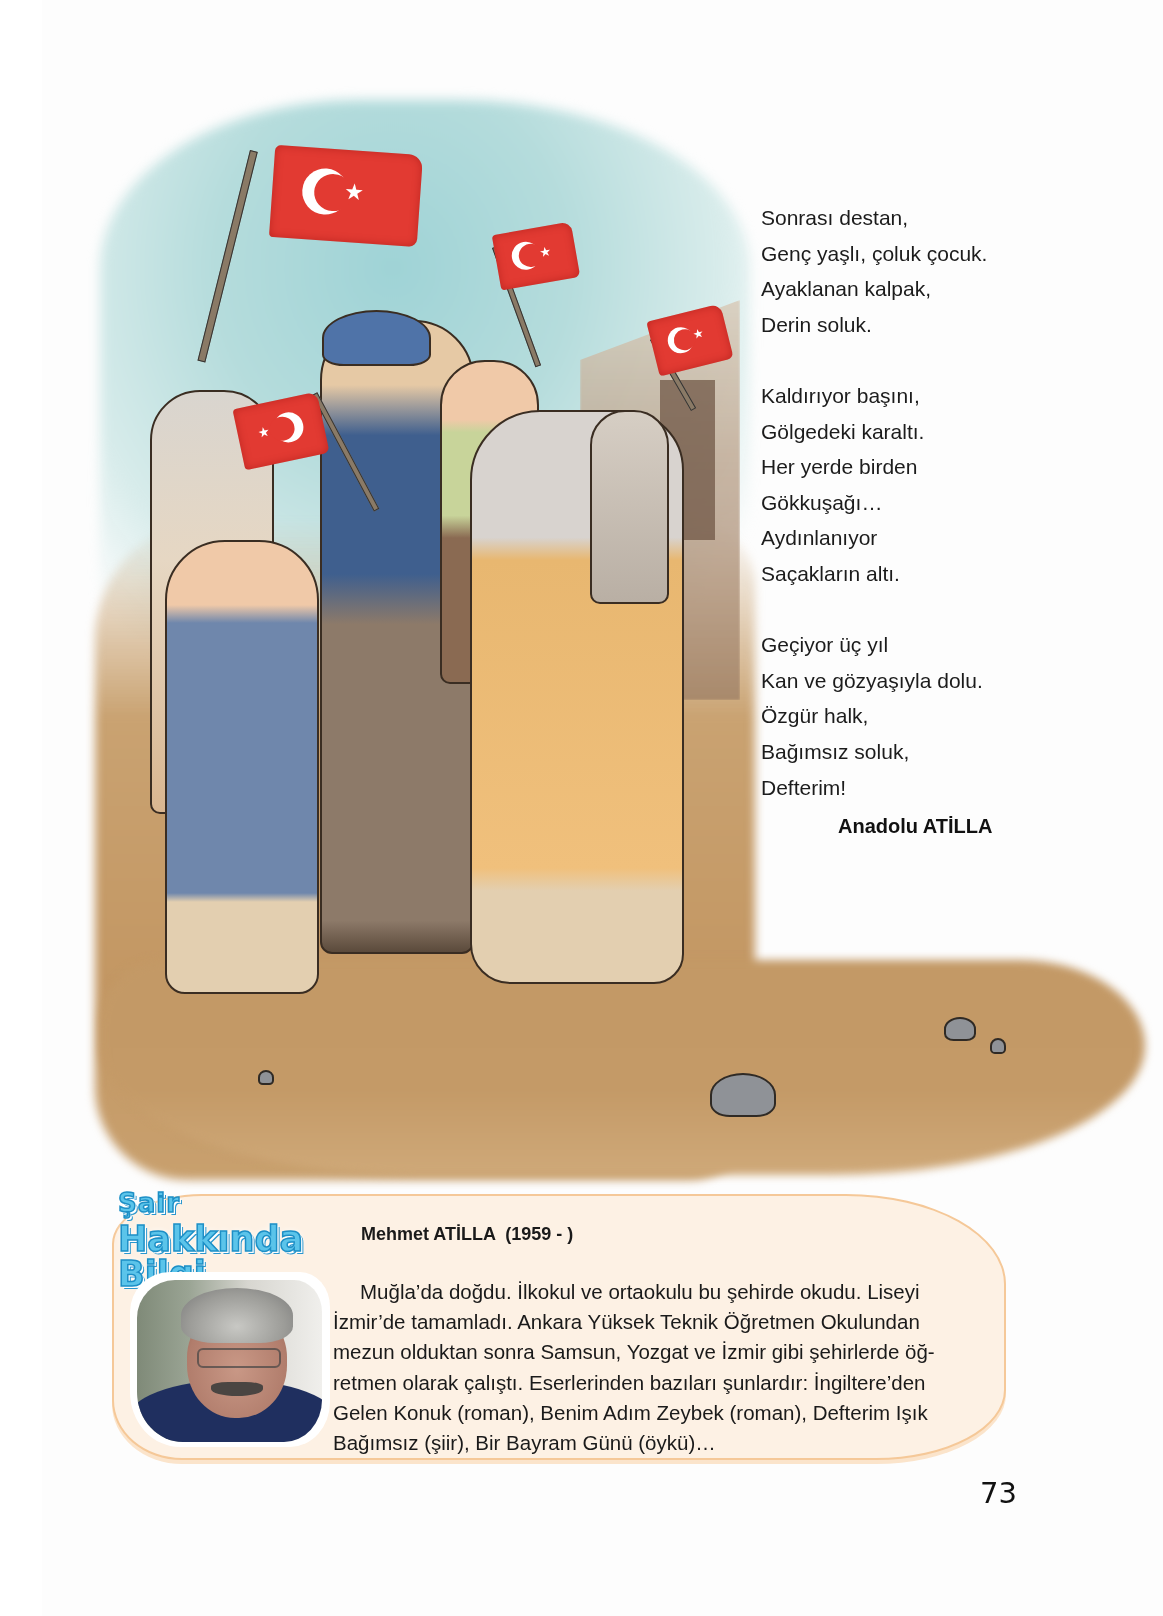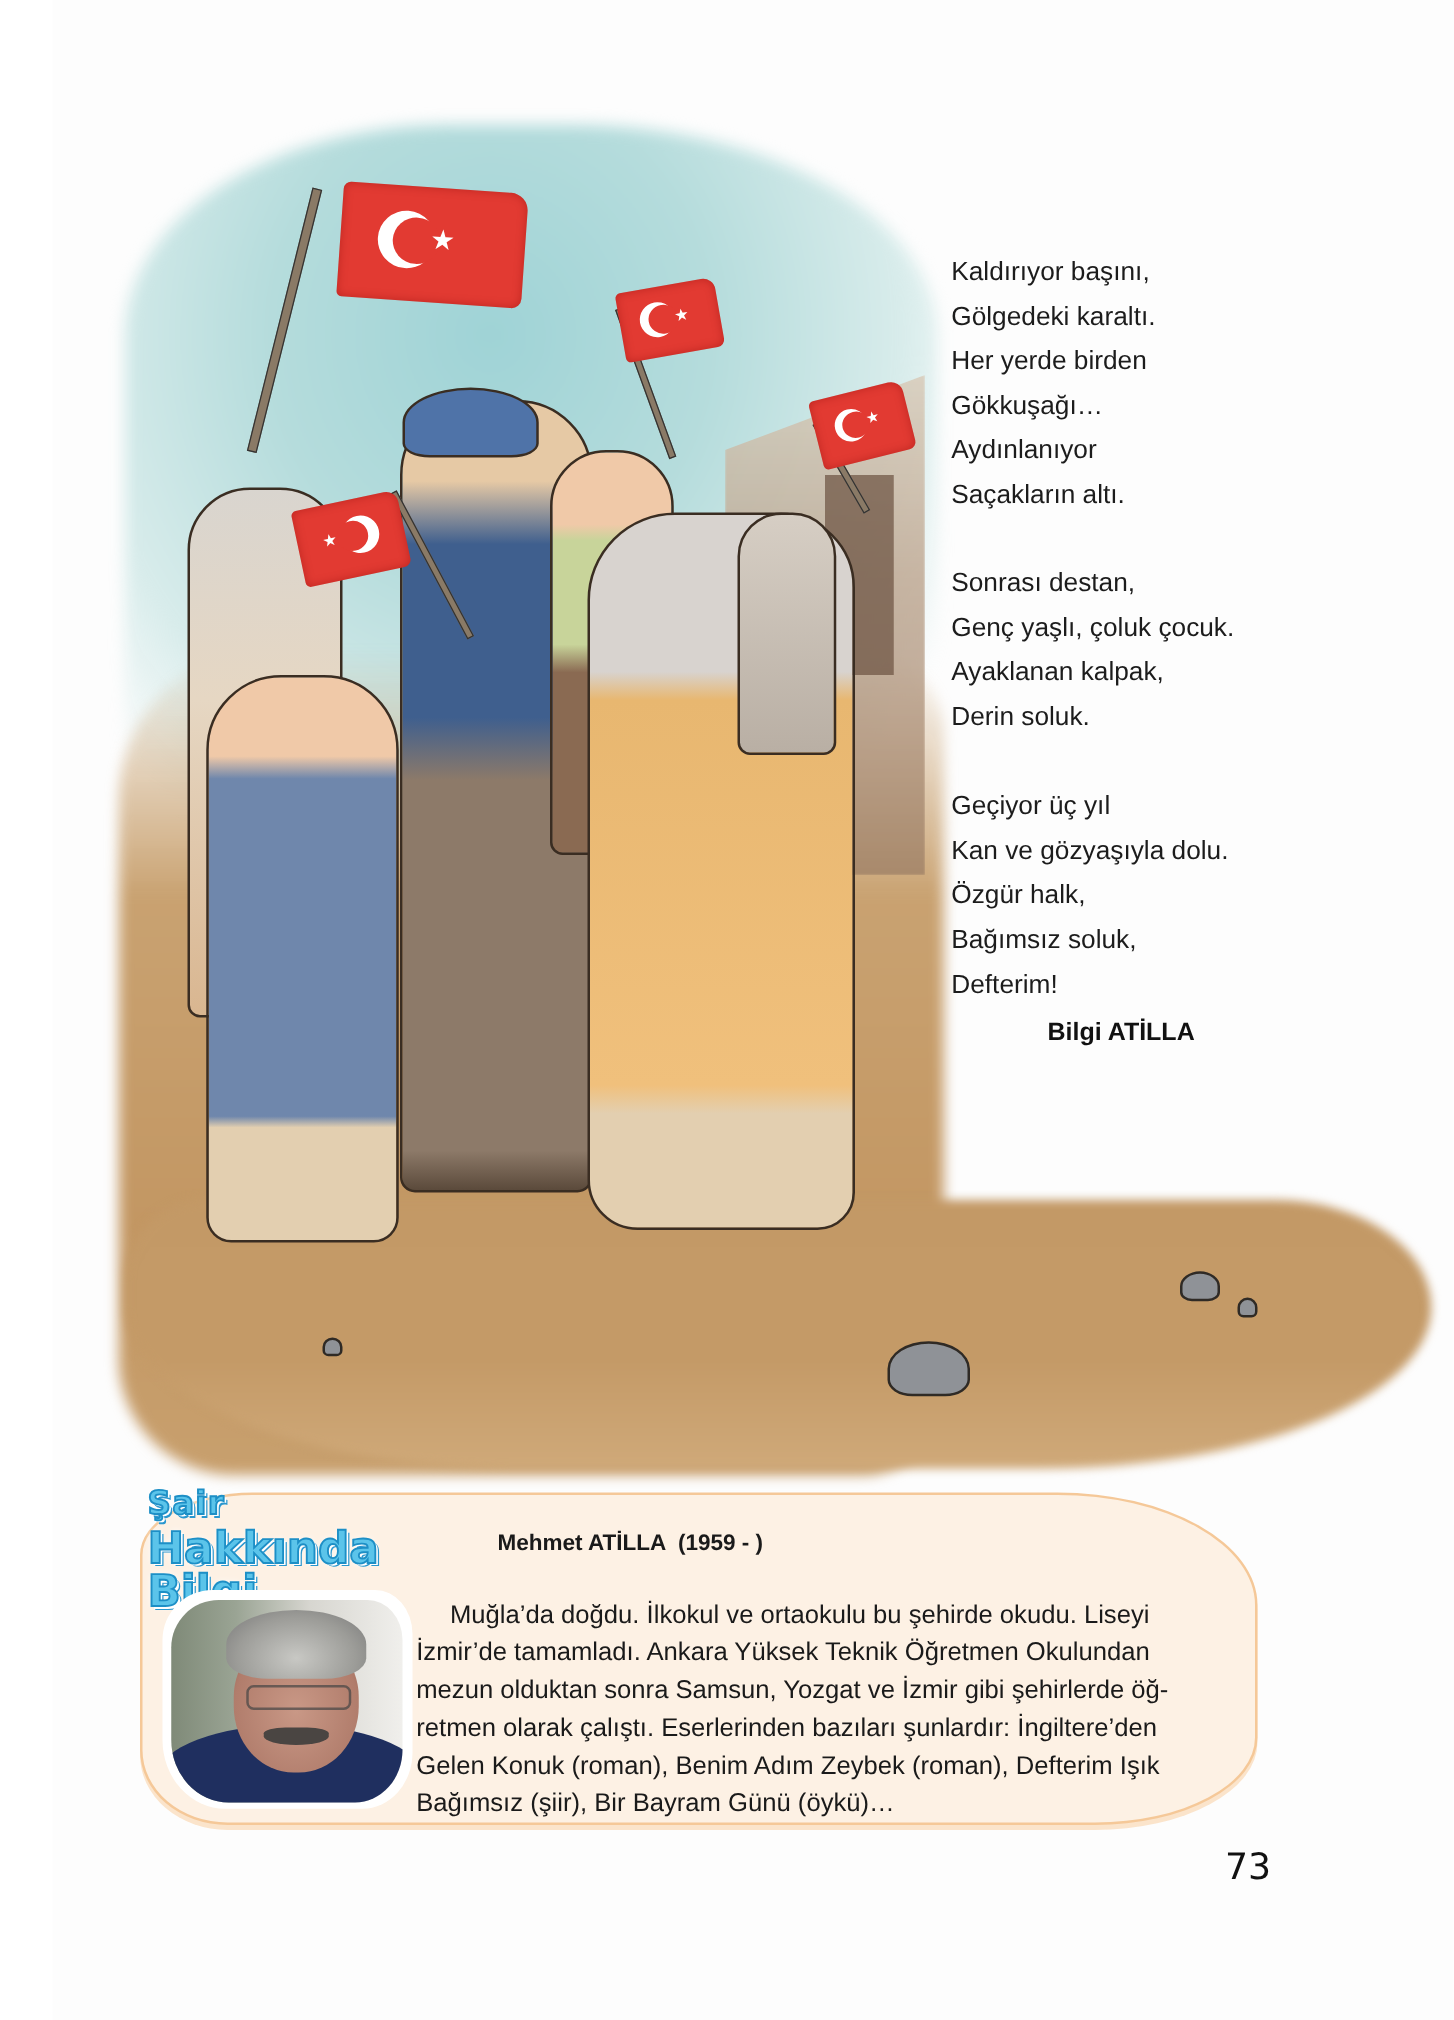--- a/index.html
+++ b/index.html
@@ -117,21 +117,21 @@
     .photo .glasses {
       position: absolute; left: 60px; top: 68px; width: 80px; height: 16px;
       border: 2px solid #444; border-radius: 6px; opacity: 0.7;
     }
     .photo .moustache {
       position: absolute; left: 74px; top: 102px; width: 52px; height: 14px;
       background: #4a4542; border-radius: 40% 40% 60% 60%;
     }
     .bio-title {
       position: absolute; left: 361px; top: 1224px;
-      font-weight: bold; font-size: 18px; color: #1a1a1a; white-space: pre; margin-left: 37px;
+      font-weight: bold; font-size: 18px; color: #1a1a1a; white-space: pre;
     }
     .bio-text {
       position: absolute; left: 333px; top: 1277px; width: 660px;
       font-size: 20.5px; line-height: 30.2px; color: #1a1a1a;
     }
     .bio-line { display: block; white-space: nowrap; }
     .bio-line.indent { padding-left: 27px; }
 
     .page-number {
       position: absolute; left: 980px; top: 1476px;
@@ -187,42 +187,42 @@
   </div>
 
   <div class="rock" style="left:710px;top:1073px;width:62px;height:40px;"></div>
   <div class="rock" style="left:944px;top:1017px;width:28px;height:20px;"></div>
   <div class="rock" style="left:990px;top:1038px;width:12px;height:12px;"></div>
   <div class="rock" style="left:258px;top:1070px;width:12px;height:11px;"></div>
 </div>
 
 <div class="poem">
   <div class="stanza">
+    <span class="poem-line">Sonrası destan,</span>
+    <span class="poem-line">Genç yaşlı, çoluk çocuk.</span>
+    <span class="poem-line">Ayaklanan kalpak,</span>
+    <span class="poem-line">Derin soluk.</span>
+  </div>
+  <div class="stanza">
     <span class="poem-line">Kaldırıyor başını,</span>
     <span class="poem-line">Gölgedeki karaltı.</span>
     <span class="poem-line">Her yerde birden</span>
     <span class="poem-line">Gökkuşağı…</span>
     <span class="poem-line">Aydınlanıyor</span>
     <span class="poem-line">Saçakların altı.</span>
   </div>
   <div class="stanza">
-    <span class="poem-line">Sonrası destan,</span>
-    <span class="poem-line">Genç yaşlı, çoluk çocuk.</span>
-    <span class="poem-line">Ayaklanan kalpak,</span>
-    <span class="poem-line">Derin soluk.</span>
-  </div>
-  <div class="stanza">
     <span class="poem-line">Geçiyor üç yıl</span>
     <span class="poem-line">Kan ve gözyaşıyla dolu.</span>
     <span class="poem-line">Özgür halk,</span>
     <span class="poem-line">Bağımsız soluk,</span>
     <span class="poem-line">Defterim!</span>
   </div>
 </div>
-<div class="poem-author">Bilgi ATİLLA</div>
+<div class="poem-author">Anadolu ATİLLA</div>
 
 <div class="bio-bubble"></div>
 <div class="bio-heading">
   <span class="line1">Şair</span>
   <span class="line2">Hakkında Bilgi</span>
 </div>
 <div class="photo-frame"></div>
 <div class="photo" title="Portrait of Mehmet Atilla">
   <div class="shirt"></div>
   <div class="face"></div>

